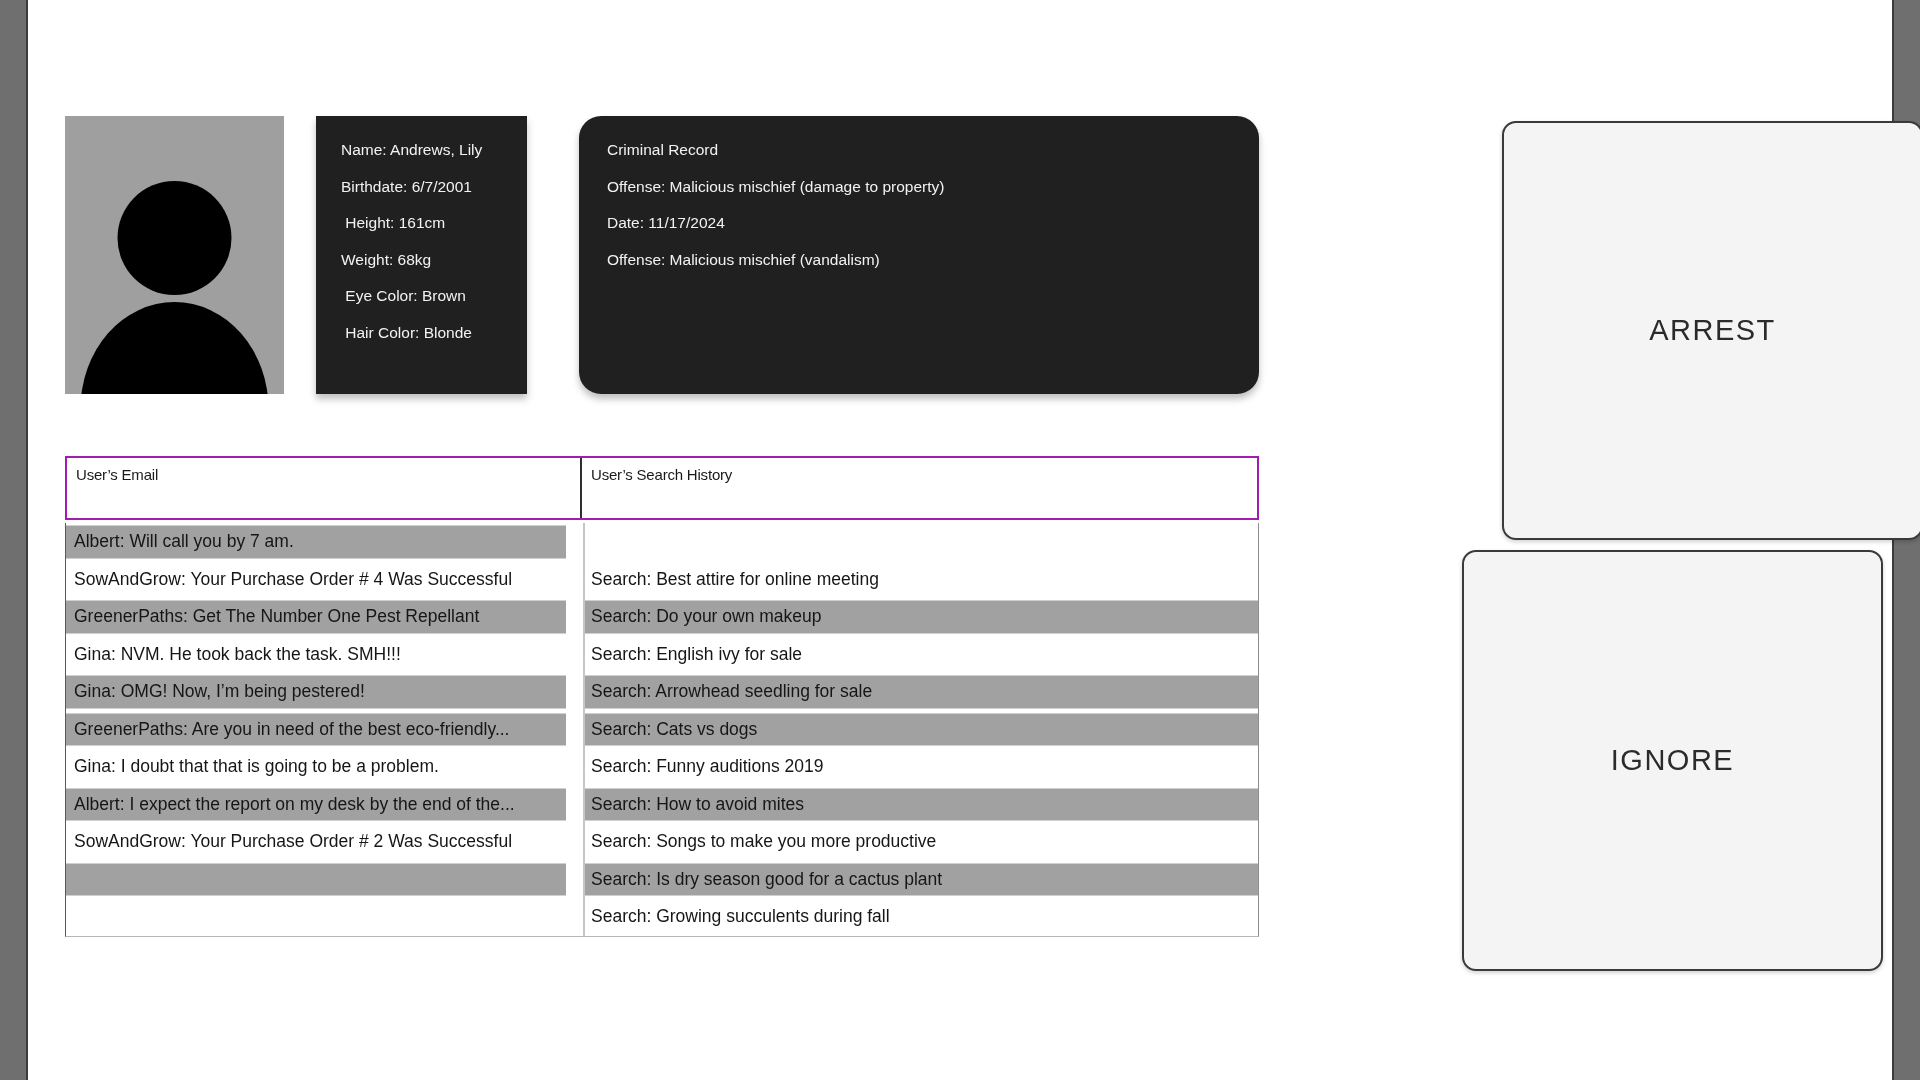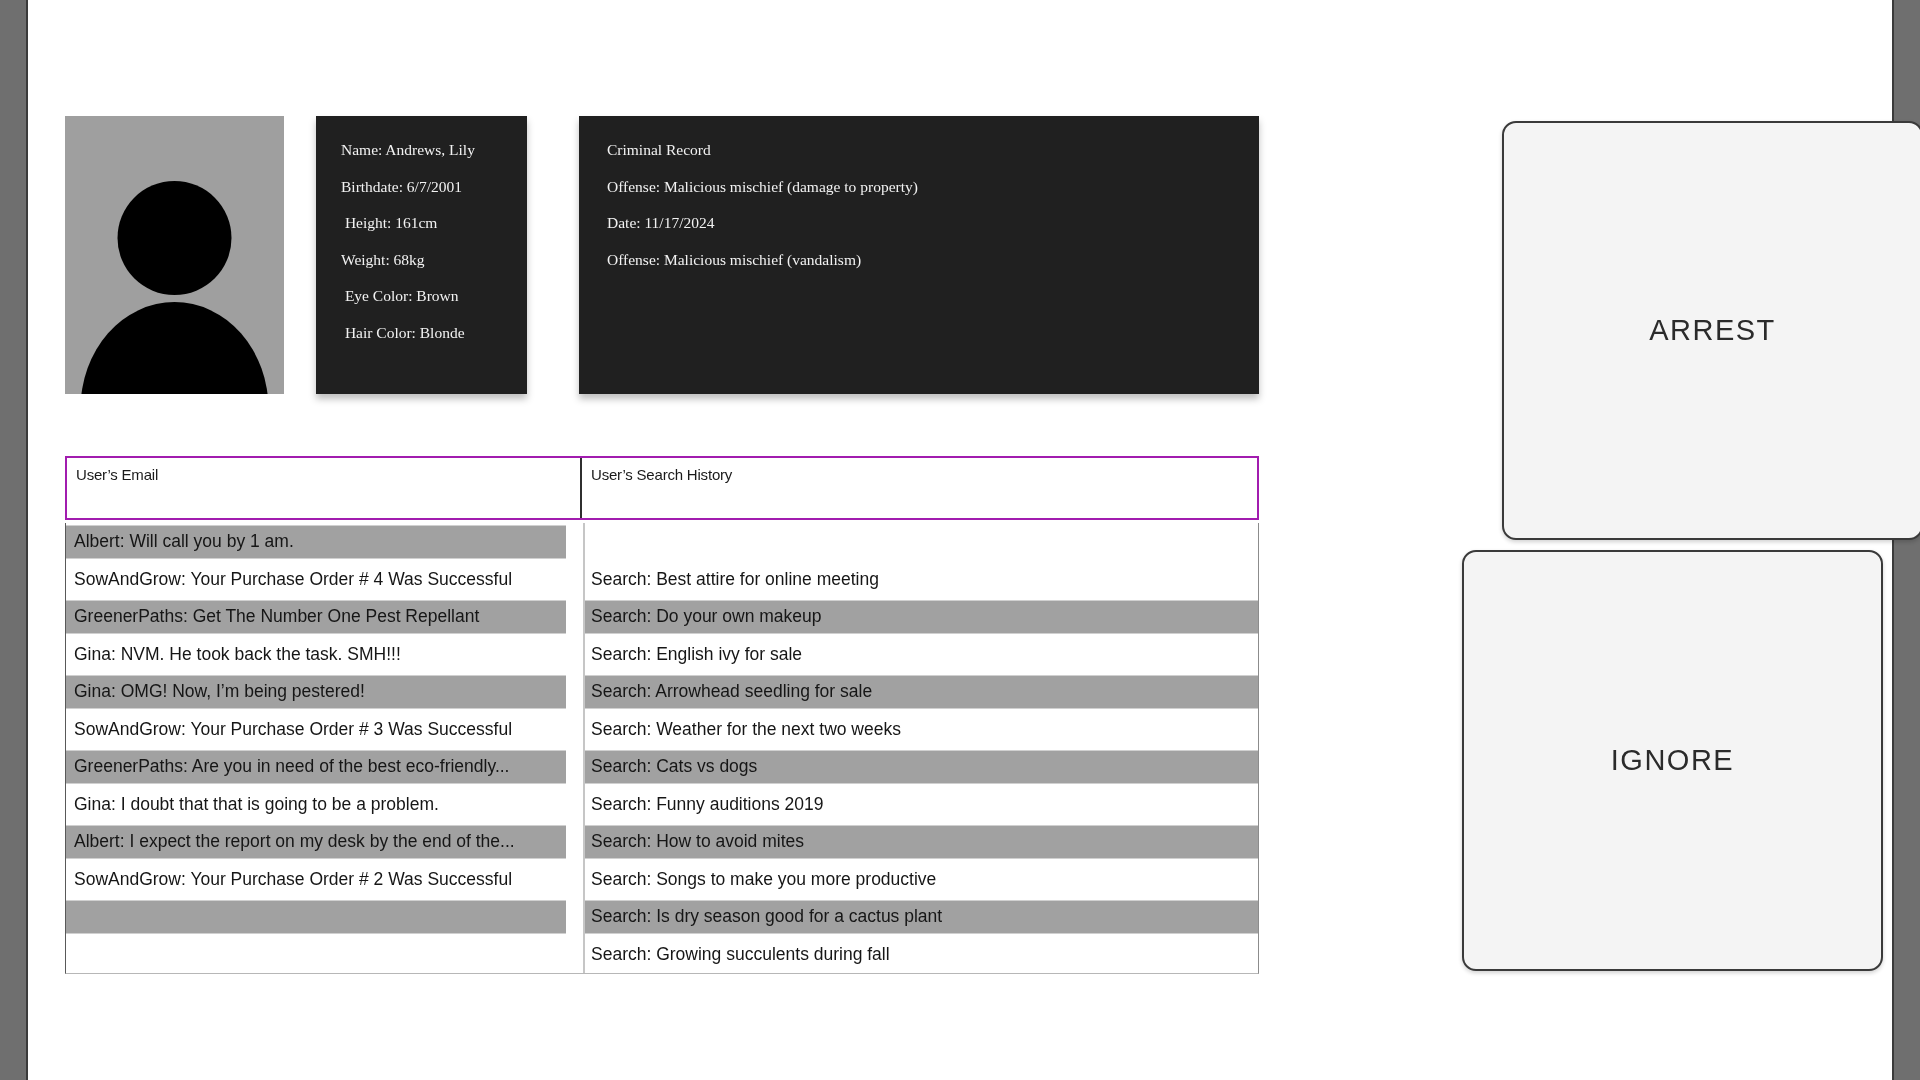--- a/index.html
+++ b/index.html
@@ -17,22 +17,22 @@
   .photo{position:absolute;left:65px;top:116px;width:219px;height:278px;background:#9f9f9f;}
   .photo svg{display:block;}
 
   
   .panel{
     position:absolute;top:116px;height:278px;background:#202020;color:#f2f2f2;
     box-sizing:border-box;box-shadow:0 5px 7px rgba(0,0,0,.25);
     font-size:15.5px;line-height:16px;
   }
   .panel-name{left:316px;width:211px;padding:26px 0 0 25px;}
-  .panel-record{left:579px;width:680px;padding:26px 0 0 28px;}
-  .panel .line{white-space:pre;margin:0 0 20.5px 0;font-family:Liberation Serif, serif;}
+  .panel-record{left:579px;width:680px;padding:26px 0 0 28px;border-radius:22px;}
+  .panel .line{white-space:pre;margin:0 0 20.5px 0;}
   .record-title{margin:0 0 35px 0;}
   .record-date{margin:0 0 9px 0;}
   .record-offense{margin:0 0 38px 0;}
   .record-entry:last-child .record-offense{margin-bottom:0;}
 
   
   .dtable{position:absolute;left:65px;top:456px;width:1194px;}
   .thead{
     box-sizing:border-box;height:64px;border:2px solid #a21caf;background:#fff;
     display:flex;font-size:15px;letter-spacing:-0.2px;color:#1a1a1a;
@@ -101,21 +101,21 @@
   </div>
 </div>
 
 <div class="dtable">
   <div class="thead">
     <div class="th th-email">User’s Email</div>
     <div class="th th-search">User’s Search History</div>
   </div>
   <div class="tbody">
       <div class="trow shaded">
-    <div class="cell cell-email">Albert: Will call you by 1 am.</div>
+    <div class="cell cell-email">Albert: Will call you by 7 am.</div>
     <div class="col-gap"></div>
     <div class="col-line"></div>
   </div>
       <div class="trow">
     <div class="cell cell-email">SowAndGrow: Your Purchase Order # 4 Was Successful</div>
     <div class="col-gap"></div>
     <div class="col-line"></div>
     <div class="cell cell-search">Search: Best attire for online meeting</div>
   </div>
       <div class="trow shaded">
@@ -128,26 +128,20 @@
     <div class="cell cell-email">Gina: NVM. He took back the task. SMH!!!</div>
     <div class="col-gap"></div>
     <div class="col-line"></div>
     <div class="cell cell-search">Search: English ivy for sale</div>
   </div>
       <div class="trow shaded">
     <div class="cell cell-email">Gina: OMG! Now, I’m being pestered!</div>
     <div class="col-gap"></div>
     <div class="col-line"></div>
     <div class="cell cell-search">Search: Arrowhead seedling for sale</div>
-  </div>
-      <div class="trow">
-    <div class="cell cell-email">SowAndGrow: Your Purchase Order # 3 Was Successful</div>
-    <div class="col-gap"></div>
-    <div class="col-line"></div>
-    <div class="cell cell-search">Search: Weather for the next two weeks</div>
   </div>
       <div class="trow shaded">
     <div class="cell cell-email">GreenerPaths: Are you in need of the best eco-friendly...</div>
     <div class="col-gap"></div>
     <div class="col-line"></div>
     <div class="cell cell-search">Search: Cats vs dogs</div>
   </div>
       <div class="trow">
     <div class="cell cell-email">Gina: I doubt that that is going to be a problem.</div>
     <div class="col-gap"></div>

